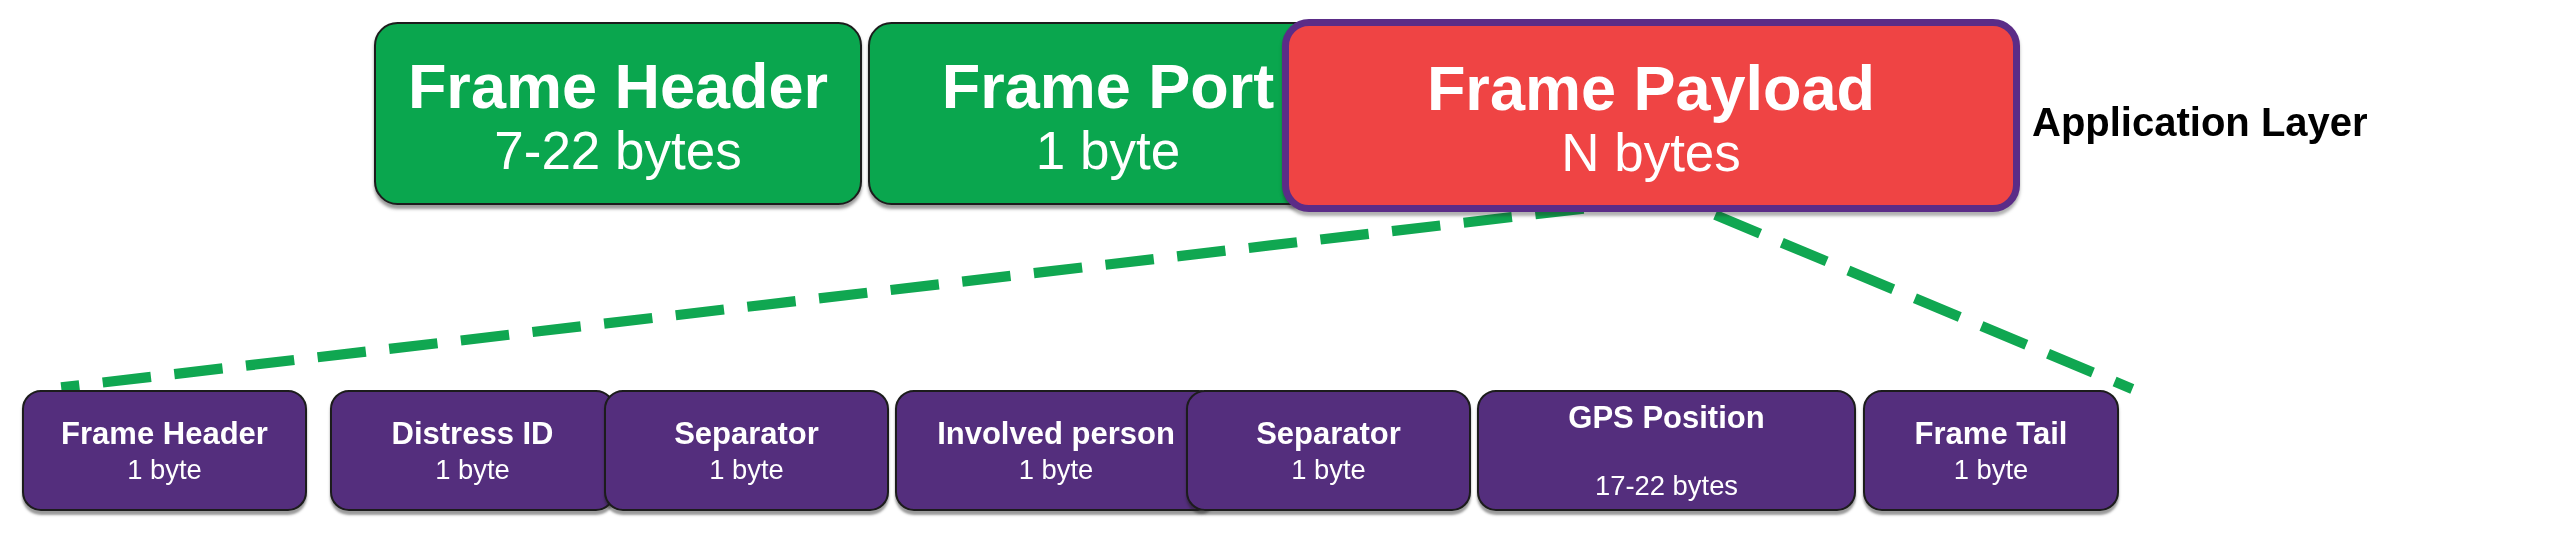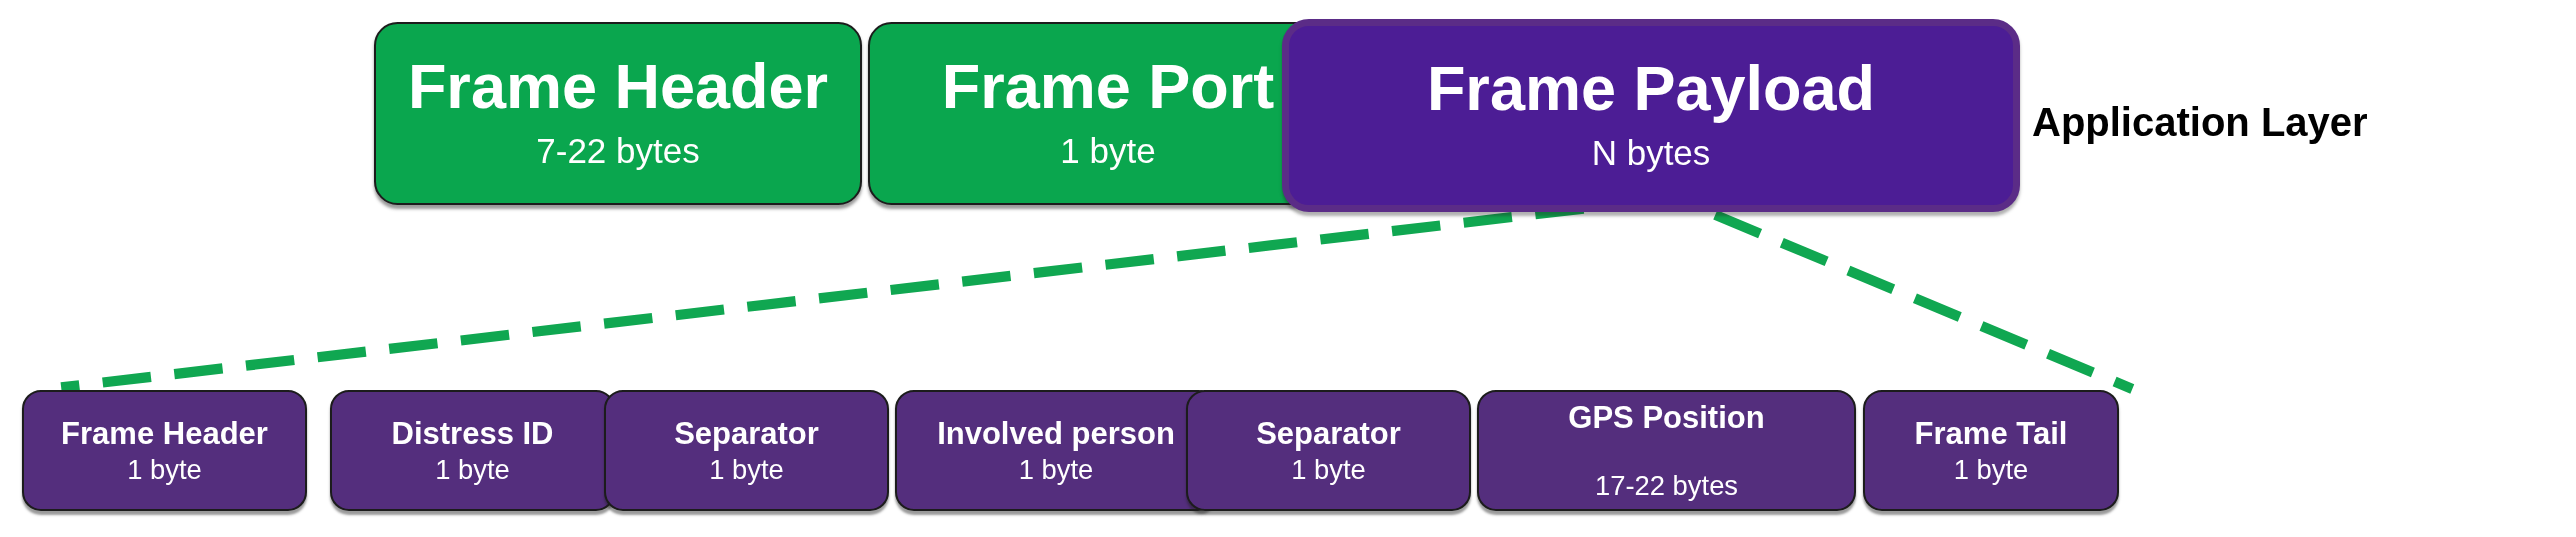--- a/index.html
+++ b/index.html
@@ -38,27 +38,27 @@
     border-radius: 23.5px;
     box-shadow: 0 3.9px 3.1px rgba(30,30,30,0.45);
   }
   .box-green .title {
     font-size: 63px;
     font-weight: 700;
     line-height: 74px;
     white-space: nowrap;
   }
   .box-green .subtitle {
-    font-size: 35px;
+    font-size: 53px;
     font-weight: 400;
     line-height: 55px;
     white-space: nowrap;
   }
   .box-payload {
-    background: #4c1d95;
+    background: #ef4444;
     border: 7.8px solid #5b2c87;
     border-radius: 27px;
     box-shadow: 0 3.9px 3.1px rgba(30,30,30,0.35);
   }
   .box-purple {
     background: #542e7d;
     border: 2.4px solid #1c1c1c;
     border-radius: 19px;
     box-shadow: 0 3.1px 2.4px rgba(30,30,30,0.45);
   }

